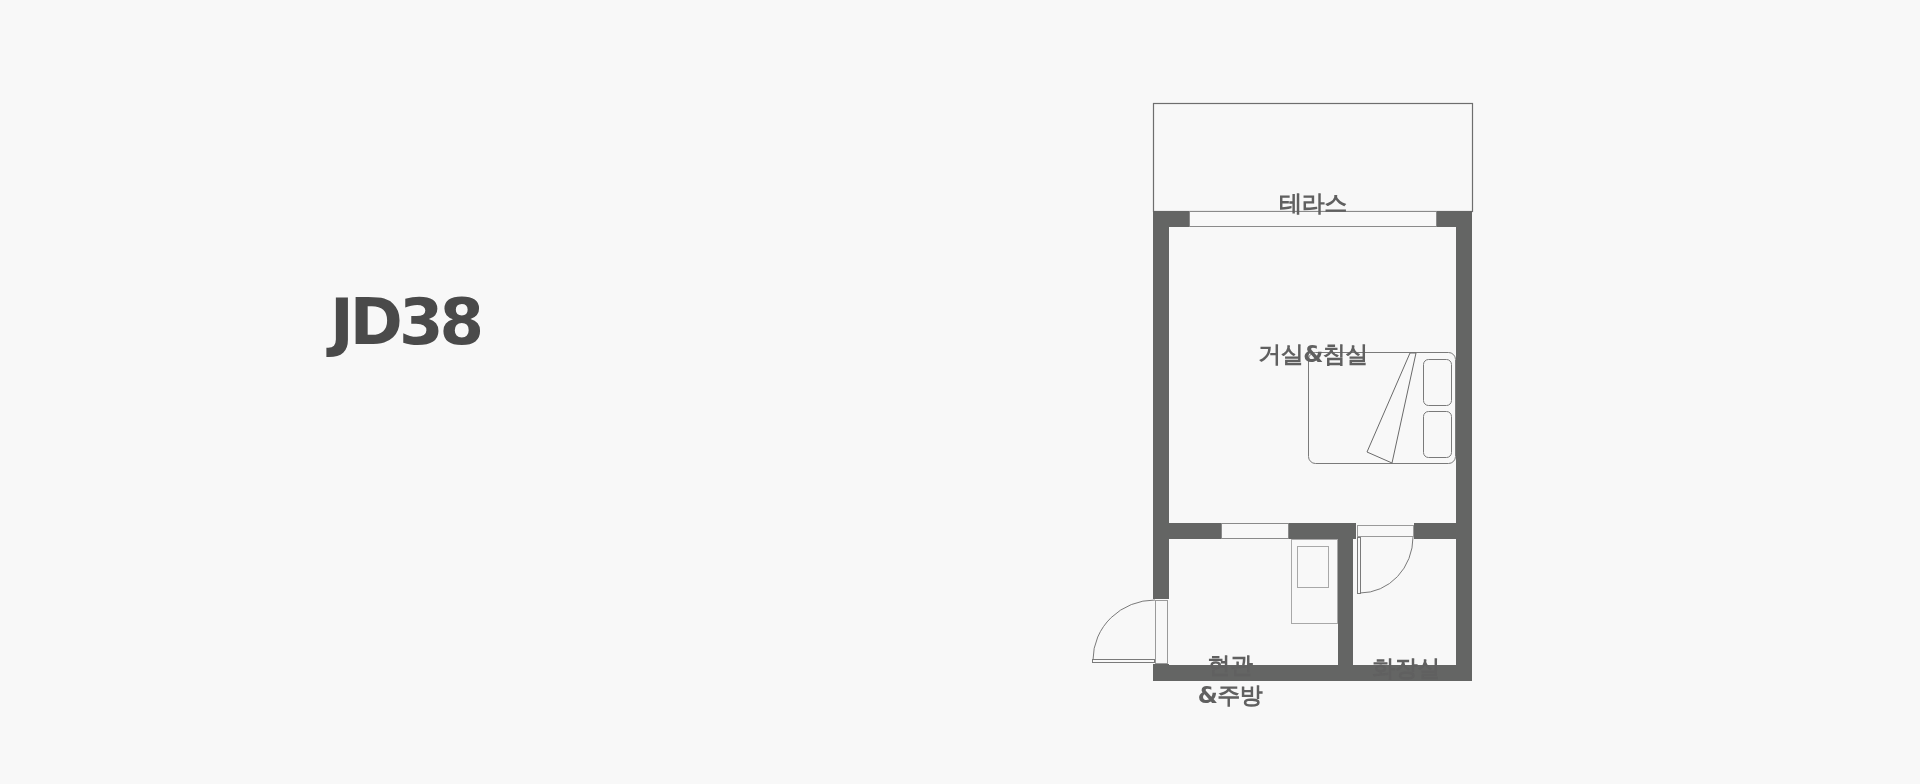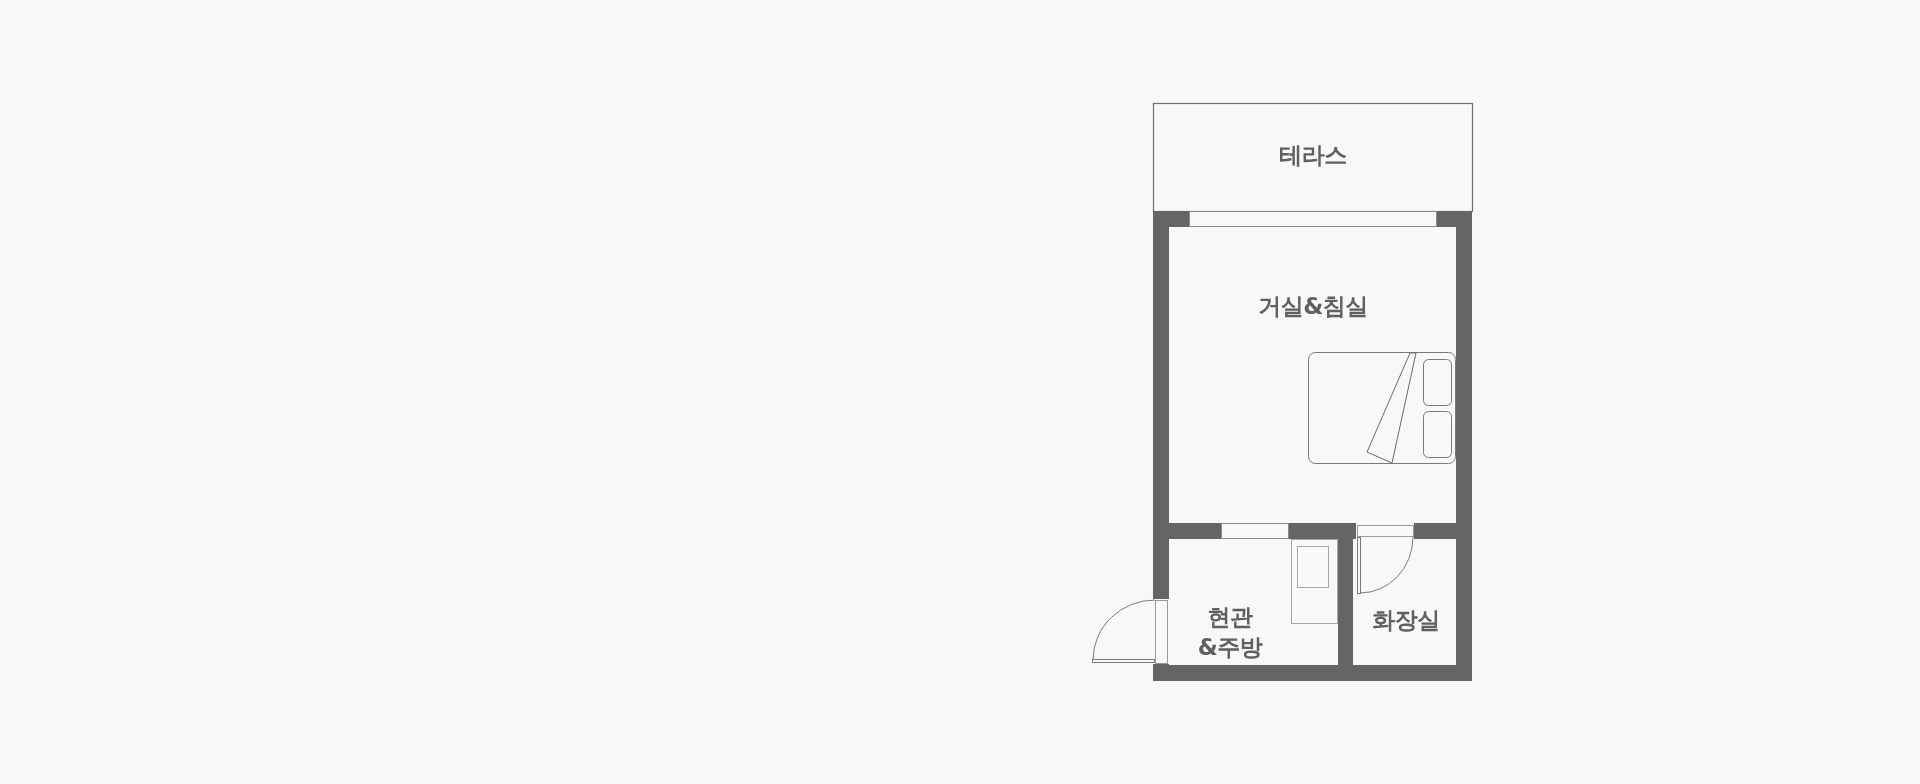--- a/index.html
+++ b/index.html
@@ -23,26 +23,28 @@
   }
   .info .desc {
     font-size: 37px; font-weight: normal; letter-spacing: -1px;
     line-height: 50px; margin: 4px 0 0 0; color: #505050;
   }
   .plan { position: absolute; left: 0; top: 0; }
   .room-label {
     position: absolute; color: #606060; font-weight: bold;
     font-size: 23px; text-align: center; letter-spacing: -0.5px;
     line-height: 30px;
+    margin-top: 48px;
   }
 </style>
 </head>
 <body>
 
 <div class="info">
+  <div class="code">JD38</div>
 </div>
 
 <svg class="plan" width="1920" height="784" viewBox="0 0 1920 784" xmlns="http://www.w3.org/2000/svg">
 
   <rect x="1153.5" y="103.5" width="319" height="108" fill="none" stroke="#6e6e6e" stroke-width="1.2"></rect>
 
   <g fill="#646564">
 
     <rect x="1153" y="211" width="36" height="16"></rect>
     <rect x="1436" y="211" width="36" height="16"></rect>

